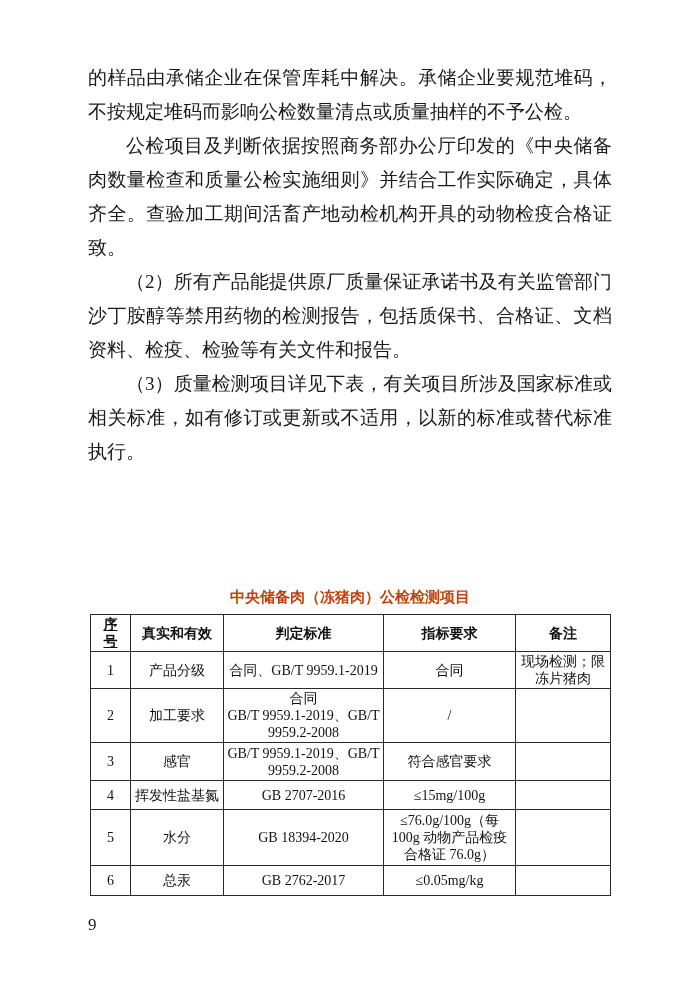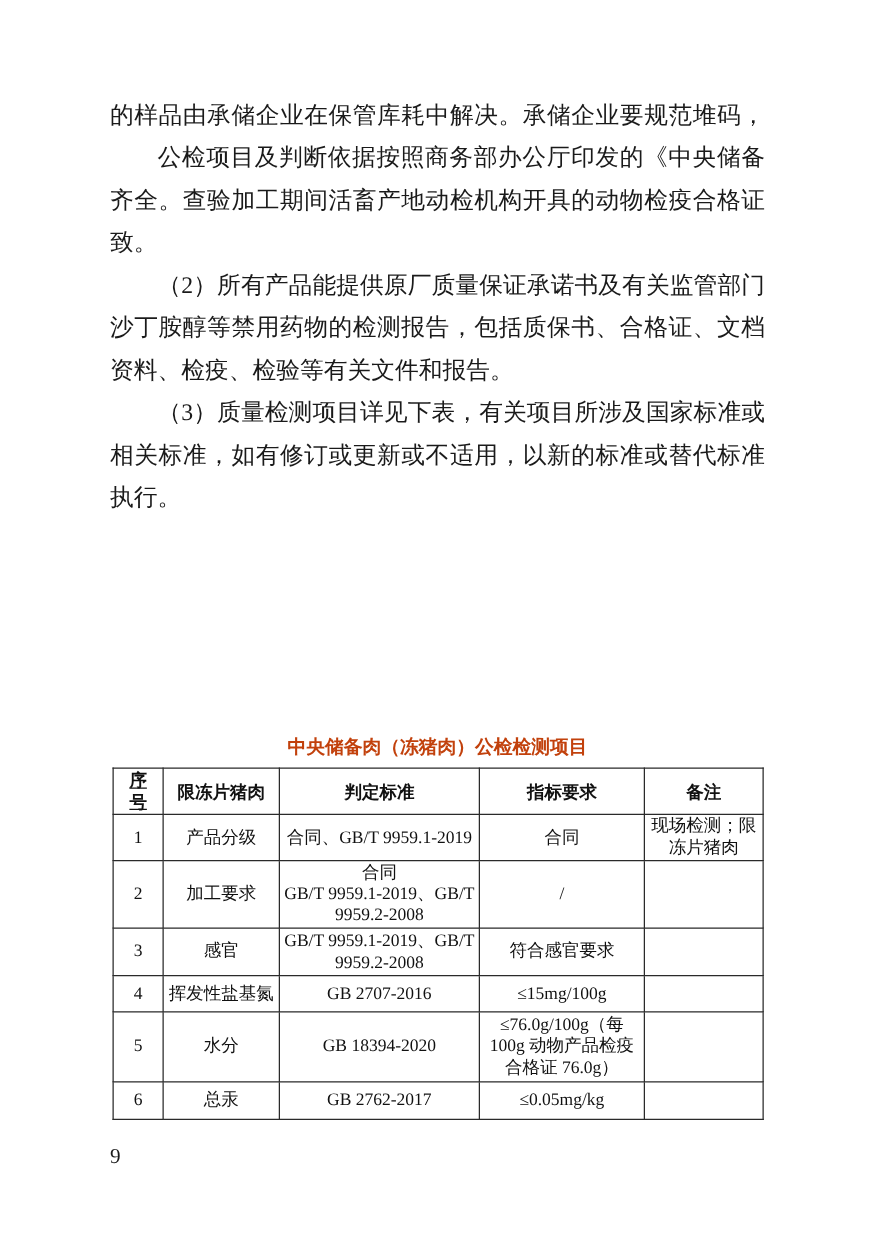--- a/index.html
+++ b/index.html
@@ -9,21 +9,21 @@
     height: 989px;
     background: #ffffff;
     overflow: hidden;
     font-family: "Liberation Serif", "DejaVu Serif", serif;
     color: #1a1a1a;
   }
   
   .textblock {
     position: absolute;
     left: 88px;
-    top: 76px;
+    top: 61px;
     width: 524px;
   }
   .line {
     height: 34px;
     line-height: 34px;
     font-size: 19px;
     text-align: justify;
     text-align-last: justify;
     overflow: visible;
     white-space: nowrap;
@@ -89,22 +89,24 @@
   }
 </style>
 </head>
 <body>
 
 <div class="page">
 
   <div class="textblock">
 
     <div class="line wrapok">的样品由承储企业在保管库耗中解决。承储企业要规范堆码，</div>
+    <div class="line last">不按规定堆码而影响公检数量清点或质量抽样的不予公检。</div>
 
     <div class="line indent">公检项目及判断依据按照商务部办公厅印发的《中央储备</div>
+    <div class="line">肉数量检查和质量公检实施细则》并结合工作实际确定，具体</div>
 
     <div class="line">齐全。查验加工期间活畜产地动检机构开具的动物检疫合格证</div>
     <div class="line last">致。</div>
 
     <div class="line indent">（2）所有产品能提供原厂质量保证承诺书及有关监管部门</div>
     <div class="line">沙丁胺醇等禁用药物的检测报告，包括质保书、合格证、文档</div>
     <div class="line last">资料、检疫、检验等有关文件和报告。</div>
 
     <div class="line indent">（3）质量检测项目详见下表，有关项目所涉及国家标准或</div>
     <div class="line">相关标准，如有修订或更新或不适用，以新的标准或替代标准</div>
@@ -117,21 +119,21 @@
     <colgroup>
       <col style="width:40px">
       <col style="width:93px">
       <col style="width:160px">
       <col style="width:132px">
       <col style="width:95px">
     </colgroup>
     <thead>
       <tr>
         <th class="idx">序号</th>
-        <th>限冻片猪肉</th>
+        <th>真实和有效</th>
         <th>判定标准</th>
         <th>指标要求</th>
         <th>备注</th>
       </tr>
     </thead>
     <tbody>
       <tr>
         <td>1</td>
         <td>产品分级</td>
         <td class="std">合同、GB/T 9959.1-2019</td>

